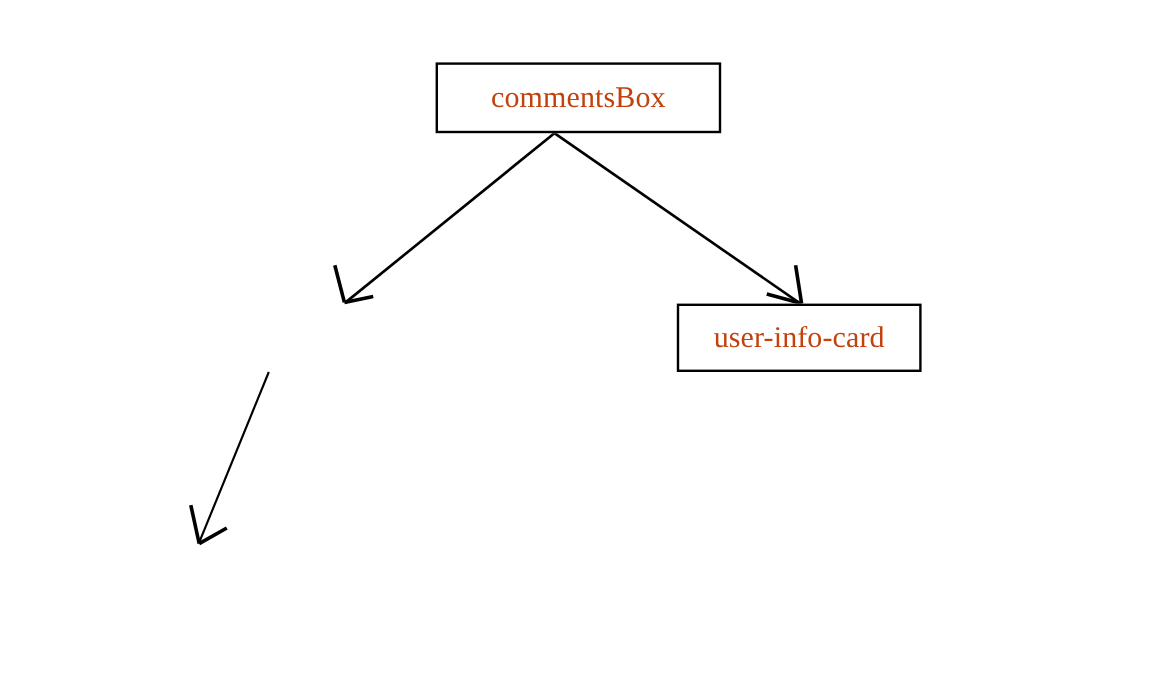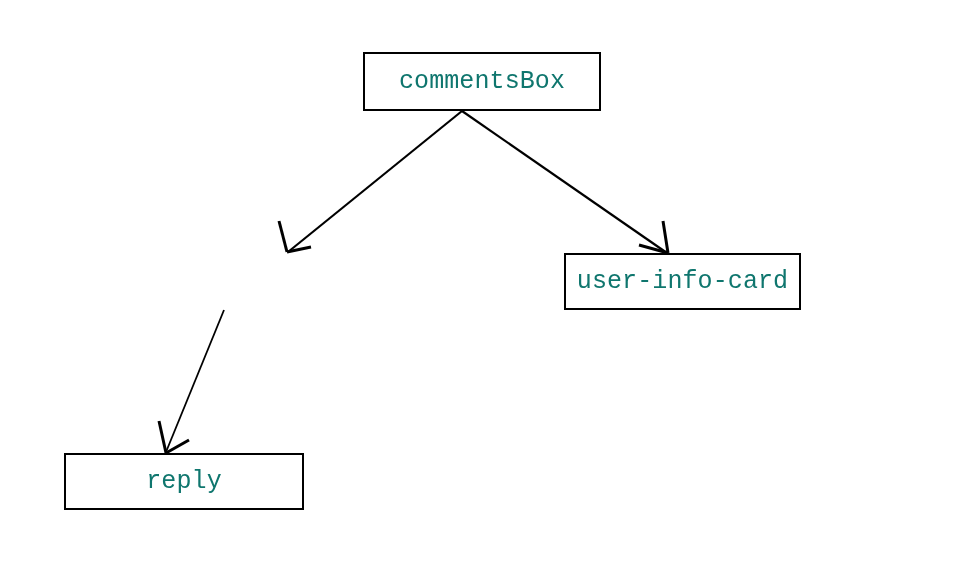--- a/index.html
+++ b/index.html
@@ -31,31 +31,31 @@
     position: absolute;
     box-sizing: border-box;
     background: #ffffff;
     border: 2px solid #000000;
     display: flex;
     align-items: center;
     justify-content: center;
     z-index: 2;
   }
   .node-label {
-    font-family: Liberation Mono, monospace;
+    font-family: Liberation Serif, serif;
     font-size: 25px;
     line-height: 1;
-    color: #0f766e;
+    color: #c2410c;
     white-space: nowrap;
     letter-spacing: 0.1px;
   }
   
   #node-commentsbox   { left: 363px; top: 52px;  width: 238px; height: 59px; }
   #node-comment       { left: 143px; top: 252px; width: 239px; height: 58px; }
-  #node-user-info-card{ left: 564px; top: 253px; width: 237px; height: 57px; }
+  #node-user-info-card{ left: 564px; top: 253px; width: 204px; height: 57px; }
   #node-reply         { left: 64px;  top: 453px; width: 240px; height: 57px; }
 </style>
 </head>
 <body>
 
 <div id="diagram-canvas">
 
   <svg id="edge-layer" viewBox="0 0 958 582" width="958" height="582" xmlns="http://www.w3.org/2000/svg" aria-hidden="true">
 
     <g>
@@ -79,17 +79,14 @@
 
   <div class="node" id="node-commentsbox">
     <span class="node-label">commentsBox</span>
   </div>
 
 
   <div class="node" id="node-user-info-card">
     <span class="node-label">user-info-card</span>
   </div>
 
-  <div class="node" id="node-reply">
-    <span class="node-label">reply</span>
-  </div>
 
 </div>
 
 </body></html>

